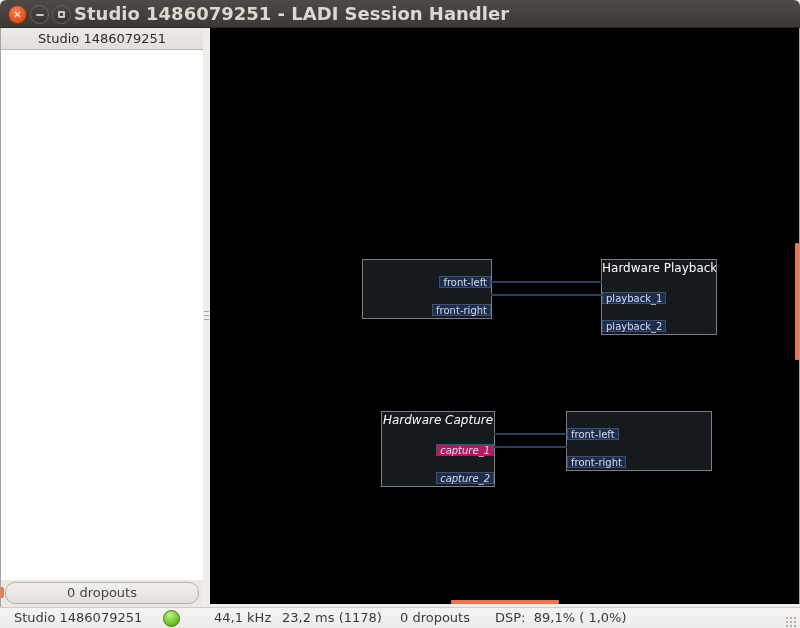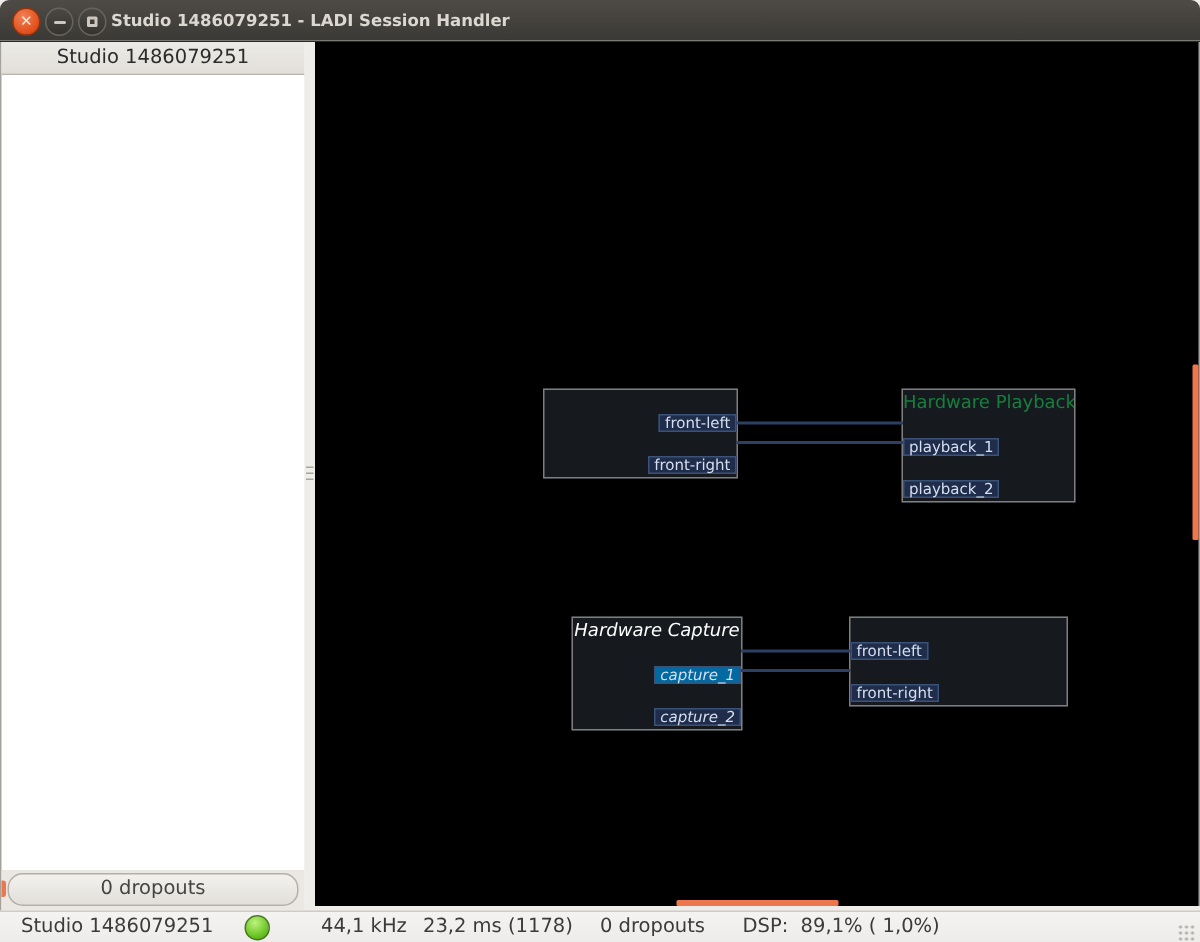--- a/index.html
+++ b/index.html
@@ -27,21 +27,21 @@
     background:linear-gradient(#4b4843, #353330);
     border:1px solid #68645d;
     color:#cdc8bf;
   }
   .tb-min { left:30px; }
   .tb-max { left:52px; }
   .tb-min .bar { width:8px; height:2px; background:#cdc8bf; border-radius:1px; }
   .tb-max .sq  { width:7px; height:7px; border:2px solid #cdc8bf; border-radius:1px; }
   .tb-title {
     position:absolute; left:74px; top:0; height:28px; line-height:27px;
-    font-size:11px; font-weight:bold; color:#dcd8d1; white-space:nowrap;
+    font-size:18px; font-weight:bold; color:#dcd8d1; white-space:nowrap;
   }
 
   
   .sidebar {
     position:absolute; left:0; top:28px; width:203px; height:579px;
     background:#ffffff; border-left:1px solid #a5a19b;
   }
   .side-tabbar {
     position:absolute; left:0; top:0; width:100%; height:22px;
     background:linear-gradient(#eceae6, #e2dfda);
@@ -153,27 +153,27 @@
   <div class="grip" style="top:287px"></div>
   <div class="grip" style="top:291px"></div>
 </div>
 
 <div class="canvas" id="canvas">
     <div class="module" style="left: 152px; top: 231px; width: 130px; background: rgb(22, 25, 30); border-color: rgb(126, 126, 126);">
       <div class="port output" style="background: rgb(31, 45, 75); color: rgb(213, 223, 240); border: 1px solid rgb(58, 81, 120);">front-left</div>
       <div class="port output" style="background: rgb(31, 45, 75); color: rgb(213, 223, 240); border: 1px solid rgb(58, 81, 120);">front-right</div>
     </div>
     <div class="module" style="left: 391px; top: 231px; width: 116px; background: rgb(22, 25, 30); border-color: rgb(126, 126, 126);">
-      <div class="module-title" style="color: #15803d;">Hardware Playback</div>
+      <div class="module-title" style="color: #ffffff;">Hardware Playback</div>
       <div class="port input" style="background: rgb(31, 45, 75); color: rgb(213, 223, 240); border: 1px solid rgb(58, 81, 120);">playback_1</div>
       <div class="port input" style="background: rgb(31, 45, 75); color: rgb(213, 223, 240); border: 1px solid rgb(58, 81, 120);">playback_2</div>
     </div>
     <div class="module" style="left: 171px; top: 383px; width: 114px; background: rgb(22, 25, 30); border-color: rgb(126, 126, 126); font-style: italic;">
       <div class="module-title" style="color: rgb(255, 255, 255);">Hardware Capture</div>
-      <div class="port output" style="background: #0369a1; color: rgb(213, 223, 240); border: 1px solid rgb(58, 81, 120);">capture_1</div>
+      <div class="port output" style="background: #be185d; color: rgb(213, 223, 240); border: 1px solid rgb(58, 81, 120);">capture_1</div>
       <div class="port output" style="background: rgb(31, 45, 75); color: rgb(213, 223, 240); border: 1px solid rgb(58, 81, 120);">capture_2</div>
     </div>
     <div class="module" style="left: 356px; top: 383px; width: 146px; background: rgb(22, 25, 30); border-color: rgb(126, 126, 126);">
       <div class="port input" style="background: rgb(31, 45, 75); color: rgb(213, 223, 240); border: 1px solid rgb(58, 81, 120);">front-left</div>
       <div class="port input" style="background: rgb(31, 45, 75); color: rgb(213, 223, 240); border: 1px solid rgb(58, 81, 120);">front-right</div>
     </div>
     <div class="wire" style="left: 281px; top: 253px; width: 111px; background: rgb(44, 64, 102);"></div>
     <div class="wire" style="left: 281px; top: 266px; width: 111px; background: rgb(44, 64, 102);"></div>
     <div class="wire" style="left: 284px; top: 405px; width: 73px; background: rgb(44, 64, 102);"></div>
     <div class="wire" style="left: 284px; top: 418px; width: 73px; background: rgb(44, 64, 102);"></div>

